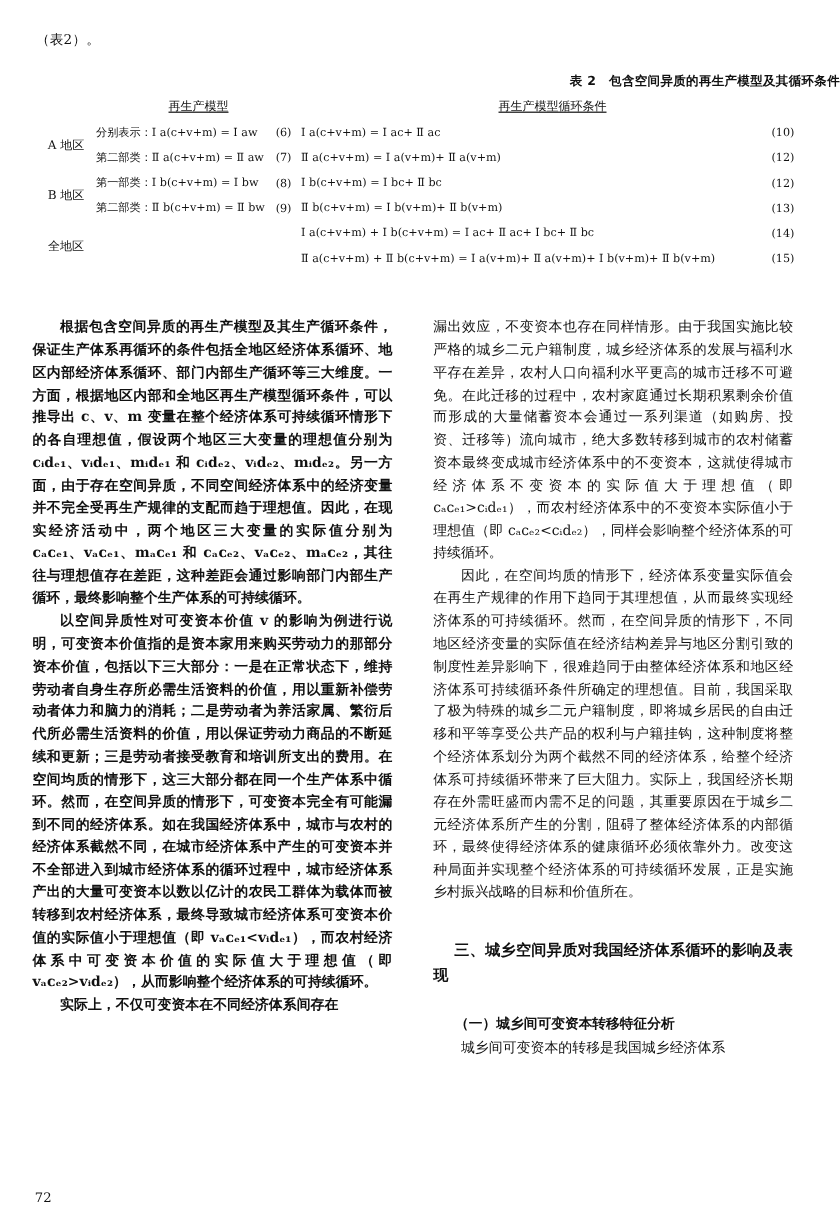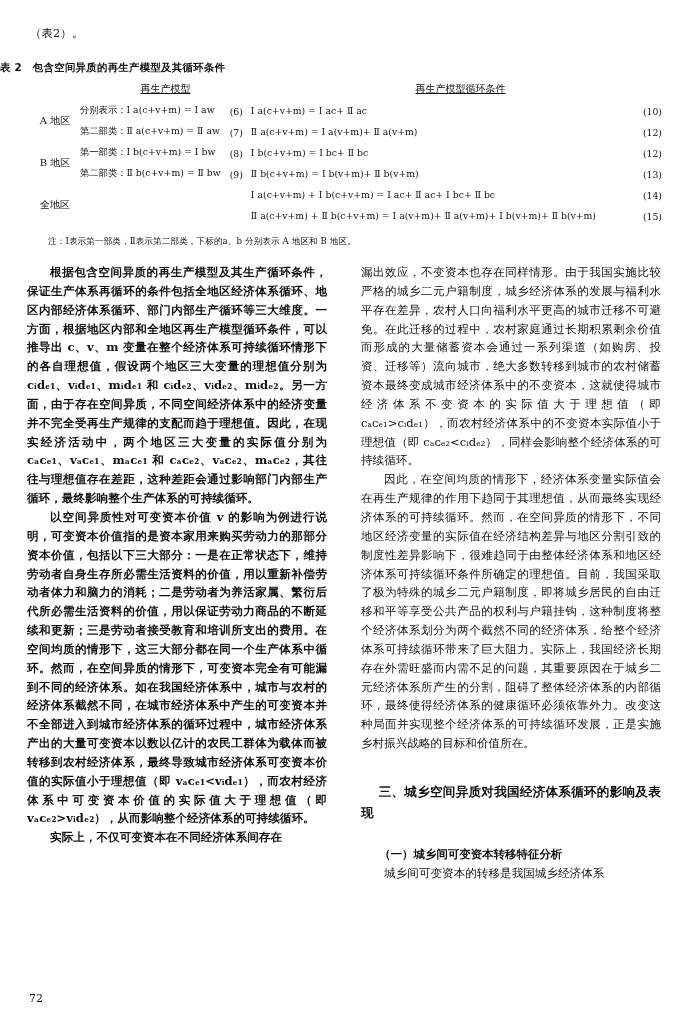--- a/index.html
+++ b/index.html
@@ -32,21 +32,21 @@
     font-size: 11.3px;
     letter-spacing: 0.2px;
   }
 
   
   .table-caption {
     position: absolute;
     left: 0;
     top: 61px;
     width: 700px;
-    text-align: left;
+    text-align: right;
     font-size: 10.4px;
     font-weight: bold;
     font-family: "DejaVu Sans", "Liberation Sans", sans-serif;
     letter-spacing: 0.3px;
   }
   table.tbl {
     position: absolute;
     left: 30px;
     top: 78px;
     width: 640px;
@@ -223,21 +223,20 @@
       </tr>
       <tr>
         <td class="cond-cell t-bot">
           <span>Ⅱ a(c+v+m) + Ⅱ b(c+v+m) = Ⅰ a(v+m)+ Ⅱ a(v+m)+ Ⅰ b(v+m)+ Ⅱ b(v+m)</span>
           <span class="eqno">(15)</span>
         </td>
       </tr>
     </tbody>
   </table>
 
-  <div class="tbl-note">注：Ⅰ表示第一部类，Ⅱ表示第二部类，下标的a、b 分别表示 A 地区和 B 地区。</div>
 
   <div class="col col-left">
     <p>根据包含空间异质的再生产模型及其生产循环条件，保证生产体系再循环的条件包括全地区经济体系循环、地区内部经济体系循环、部门内部生产循环等三大维度。一方面，根据地区内部和全地区再生产模型循环条件，可以推导出 c、v、m 变量在整个经济体系可持续循环情形下的各自理想值，假设两个地区三大变量的理想值分别为 cᵢdₑ₁、vᵢdₑ₁、mᵢdₑ₁ 和 cᵢdₑ₂、vᵢdₑ₂、mᵢdₑ₂。另一方面，由于存在空间异质，不同空间经济体系中的经济变量并不完全受再生产规律的支配而趋于理想值。因此，在现实经济活动中，两个地区三大变量的实际值分别为 cₐᴄₑ₁、vₐᴄₑ₁、mₐᴄₑ₁ 和 cₐᴄₑ₂、vₐᴄₑ₂、mₐᴄₑ₂，其往往与理想值存在差距，这种差距会通过影响部门内部生产循环，最终影响整个生产体系的可持续循环。</p>
     <p>以空间异质性对可变资本价值 v 的影响为例进行说明，可变资本价值指的是资本家用来购买劳动力的那部分资本价值，包括以下三大部分：一是在正常状态下，维持劳动者自身生存所必需生活资料的价值，用以重新补偿劳动者体力和脑力的消耗；二是劳动者为养活家属、繁衍后代所必需生活资料的价值，用以保证劳动力商品的不断延续和更新；三是劳动者接受教育和培训所支出的费用。在空间均质的情形下，这三大部分都在同一个生产体系中循环。然而，在空间异质的情形下，可变资本完全有可能漏到不同的经济体系。如在我国经济体系中，城市与农村的经济体系截然不同，在城市经济体系中产生的可变资本并不全部进入到城市经济体系的循环过程中，城市经济体系产出的大量可变资本以数以亿计的农民工群体为载体而被转移到农村经济体系，最终导致城市经济体系可变资本价值的实际值小于理想值（即 vₐᴄₑ₁&lt;vᵢdₑ₁），而农村经济体系中可变资本价值的实际值大于理想值（即 vₐᴄₑ₂&gt;vᵢdₑ₂），从而影响整个经济体系的可持续循环。</p>
     <p>实际上，不仅可变资本在不同经济体系间存在</p>
   </div>
 
   <div class="col col-right">
     <p class="noindent">漏出效应，不变资本也存在同样情形。由于我国实施比较严格的城乡二元户籍制度，城乡经济体系的发展与福利水平存在差异，农村人口向福利水平更高的城市迁移不可避免。在此迁移的过程中，农村家庭通过长期积累剩余价值而形成的大量储蓄资本会通过一系列渠道（如购房、投资、迁移等）流向城市，绝大多数转移到城市的农村储蓄资本最终变成城市经济体系中的不变资本，这就使得城市经济体系不变资本的实际值大于理想值（即 cₐᴄₑ₁&gt;cᵢdₑ₁），而农村经济体系中的不变资本实际值小于理想值（即 cₐᴄₑ₂&lt;cᵢdₑ₂），同样会影响整个经济体系的可持续循环。</p>
     <p>因此，在空间均质的情形下，经济体系变量实际值会在再生产规律的作用下趋同于其理想值，从而最终实现经济体系的可持续循环。然而，在空间异质的情形下，不同地区经济变量的实际值在经济结构差异与地区分割引致的制度性差异影响下，很难趋同于由整体经济体系和地区经济体系可持续循环条件所确定的理想值。目前，我国采取了极为特殊的城乡二元户籍制度，即将城乡居民的自由迁移和平等享受公共产品的权利与户籍挂钩，这种制度将整个经济体系划分为两个截然不同的经济体系，给整个经济体系可持续循环带来了巨大阻力。实际上，我国经济长期存在外需旺盛而内需不足的问题，其重要原因在于城乡二元经济体系所产生的分割，阻碍了整体经济体系的内部循环，最终使得经济体系的健康循环必须依靠外力。改变这种局面并实现整个经济体系的可持续循环发展，正是实施乡村振兴战略的目标和价值所在。</p>

